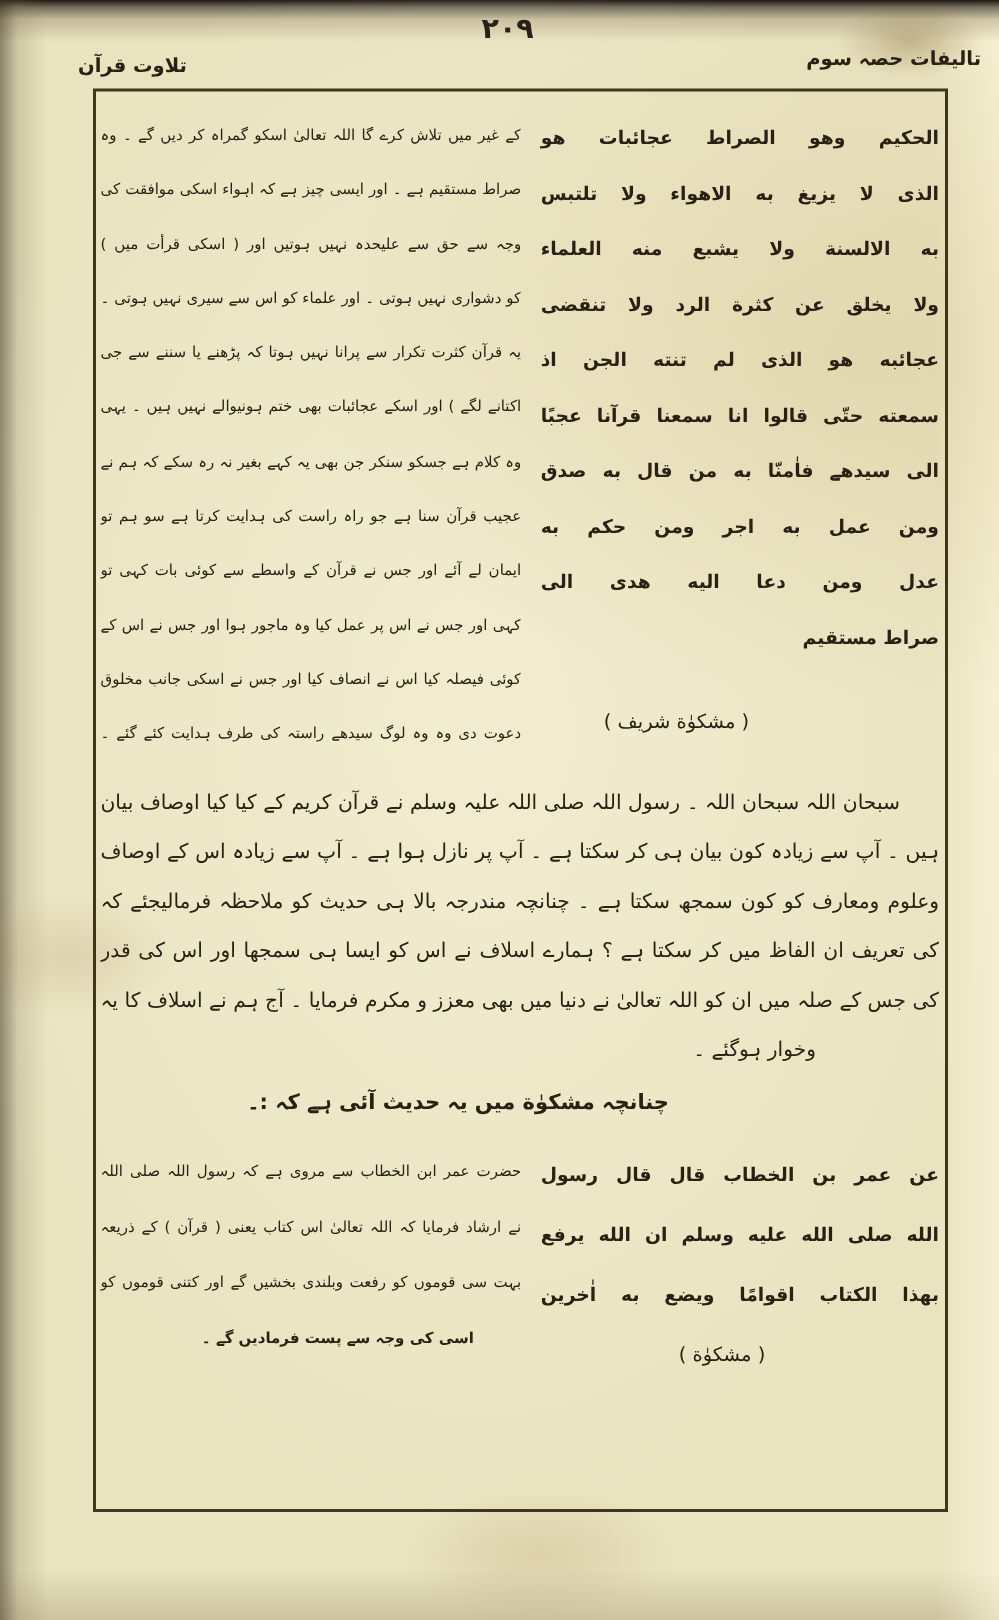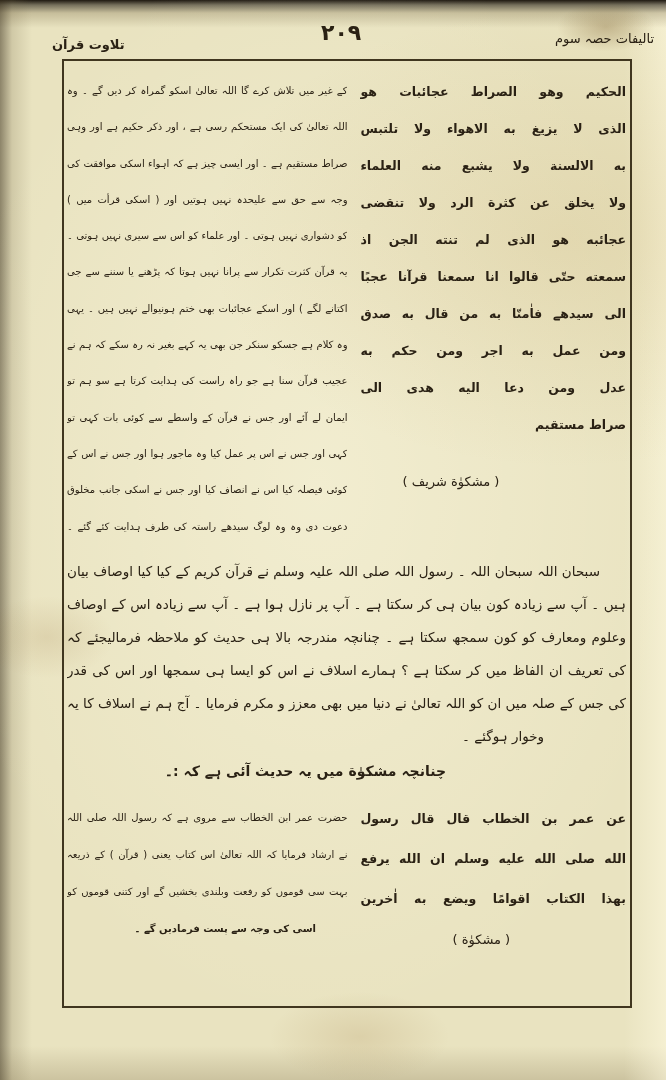--- a/index.html
+++ b/index.html
@@ -17,22 +17,22 @@
       radial-gradient(ellipse 90px 55px at 7% 59%, rgba(140,100,40,.14), transparent 75%),
       radial-gradient(ellipse 120px 60px at 54% 96%, rgba(150,110,50,.16), transparent 75%),
       radial-gradient(ellipse 440px 640px at 48% 45%, rgba(255,252,232,.40), transparent 85%),
       linear-gradient(90deg, rgba(64,54,34,.55) 0px, rgba(120,108,76,.22) 12px, rgba(120,108,76,0) 32px),
       linear-gradient(180deg, rgba(22,16,9,.96) 0px, rgba(22,16,9,.55) 5px, rgba(108,92,58,.28) 13px, rgba(108,92,58,0) 28px),
       linear-gradient(270deg, rgba(255,250,224,.55) 0px, rgba(255,250,224,0) 42px),
       linear-gradient(0deg, rgba(128,112,76,.28) 0px, rgba(128,112,76,0) 34px),
       #e9e3c0;
   }
   .hdr span{position:absolute;white-space:nowrap;}
-  .hdr-right{top:31px;right:12px;font-size:13px;}
-  .hdr-center{top:20px;left:321px;font-size:22px;font-weight:bold;letter-spacing:2px;}
+  .hdr-right{top:31px;right:12px;font-size:13px;font-weight:bold;}
+  .hdr-center{top:8px;left:321px;font-size:19px;font-weight:bold;letter-spacing:2px;}
   .hdr-left{top:37px;left:52px;font-size:13px;font-weight:bold;}
   .frame{
     position:absolute;left:62px;top:59px;width:570px;height:949px;
     box-sizing:border-box;border:2px solid #40361f;
     padding:12px 4px 0 3px;
   }
   .two-col{display:flex;gap:13px;}
   .col{box-sizing:border-box;overflow:hidden;}
   .col-arabic{flex:0 0 47.5%;--lh:37px;font-size:12.5px;font-weight:700;}
   .col-urdu{flex:1 1 auto;--lh:36.3px;font-size:10px;letter-spacing:-0.2px;}
@@ -83,21 +83,20 @@
         <div class="tl">عجائبه هو الذى لم تنته الجن اذ</div>
         <div class="tl">سمعته حتّى قالوا انا سمعنا قرآنا عجبًا يهدى</div>
         <div class="tl">الى سیدھے فاٰمنّا به من قال به صدق</div>
         <div class="tl">ومن عمل به اجر ومن حكم به</div>
         <div class="tl">عدل ومن دعا اليه هدى الى</div>
         <div class="tl tl-right">صراط مستقيم</div>
         <div class="caption cap-top">( مشكوٰة شریف )</div>
       </div>
       <div class="col col-urdu">
         <div class="tl">کے غیر میں تلاش کرے گا اللہ تعالیٰ اسکو گمراہ کر دیں گے ۔ وہ</div>
-        <div class="tl">اللہ تعالیٰ کی ایک مستحکم رسی ہے ، اور ذکر حکیم ہے اور وہی</div>
         <div class="tl">صراط مستقیم ہے ۔ اور ایسی چیز ہے کہ اہواء اسکی موافقت کی</div>
         <div class="tl">وجہ سے حق سے علیحدہ نہیں ہوتیں اور ( اسکی قرأت میں ) زبانوں</div>
         <div class="tl">کو دشواری نہیں ہوتی ۔ اور علماء کو اس سے سیری نہیں ہوتی ۔ اور</div>
         <div class="tl">یہ قرآن کثرت تکرار سے پرانا نہیں ہوتا کہ پڑھنے یا سننے سے جی</div>
         <div class="tl">اکتانے لگے ) اور اسکے عجائبات بھی ختم ہونیوالے نہیں ہیں ۔ یہی</div>
         <div class="tl">وہ کلام ہے جسکو سنکر جن بھی یہ کہے بغیر نہ رہ سکے کہ ہم نے ایک</div>
         <div class="tl">عجیب قرآن سنا ہے جو راہ راست کی ہدایت کرتا ہے سو ہم تو اس پر</div>
         <div class="tl">ایمان لے آئے اور جس نے قرآن کے واسطے سے کوئی بات کہی تو سچی بات</div>
         <div class="tl">کہی اور جس نے اس پر عمل کیا وہ ماجور ہوا اور جس نے اس کے ذریعہ</div>
         <div class="tl">کوئی فیصلہ کیا اس نے انصاف کیا اور جس نے اسکی جانب مخلوق کو</div>

